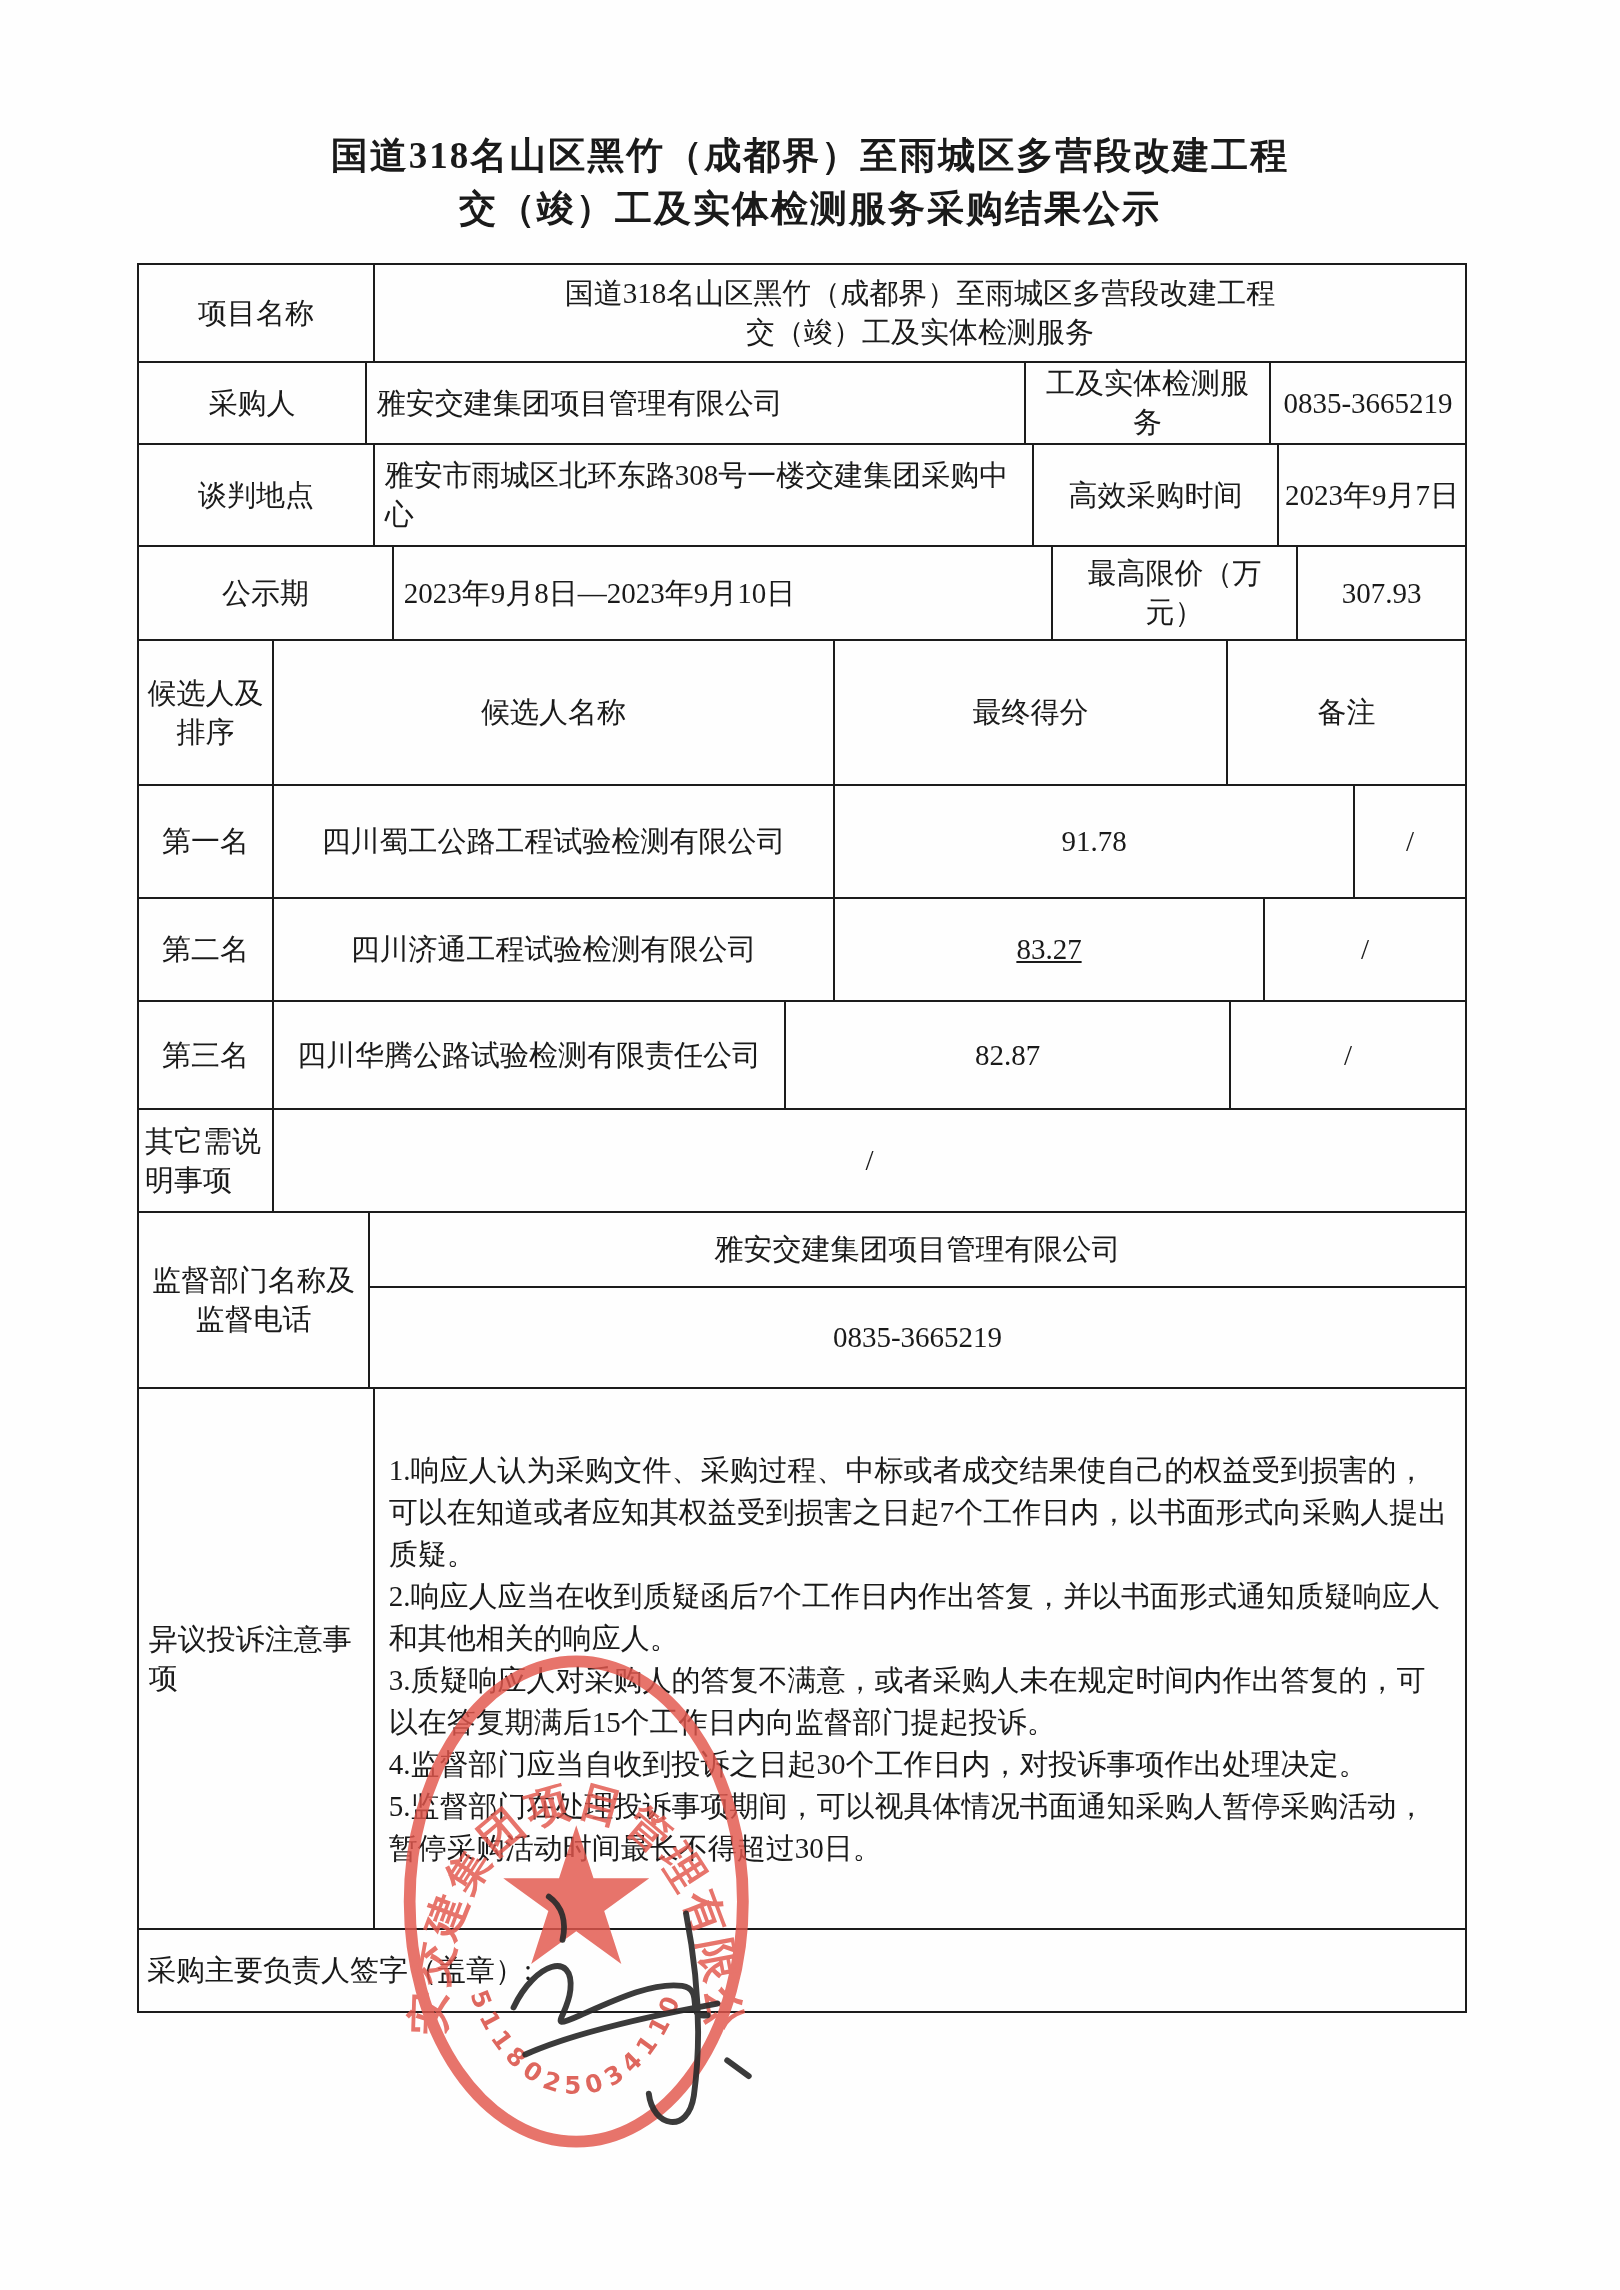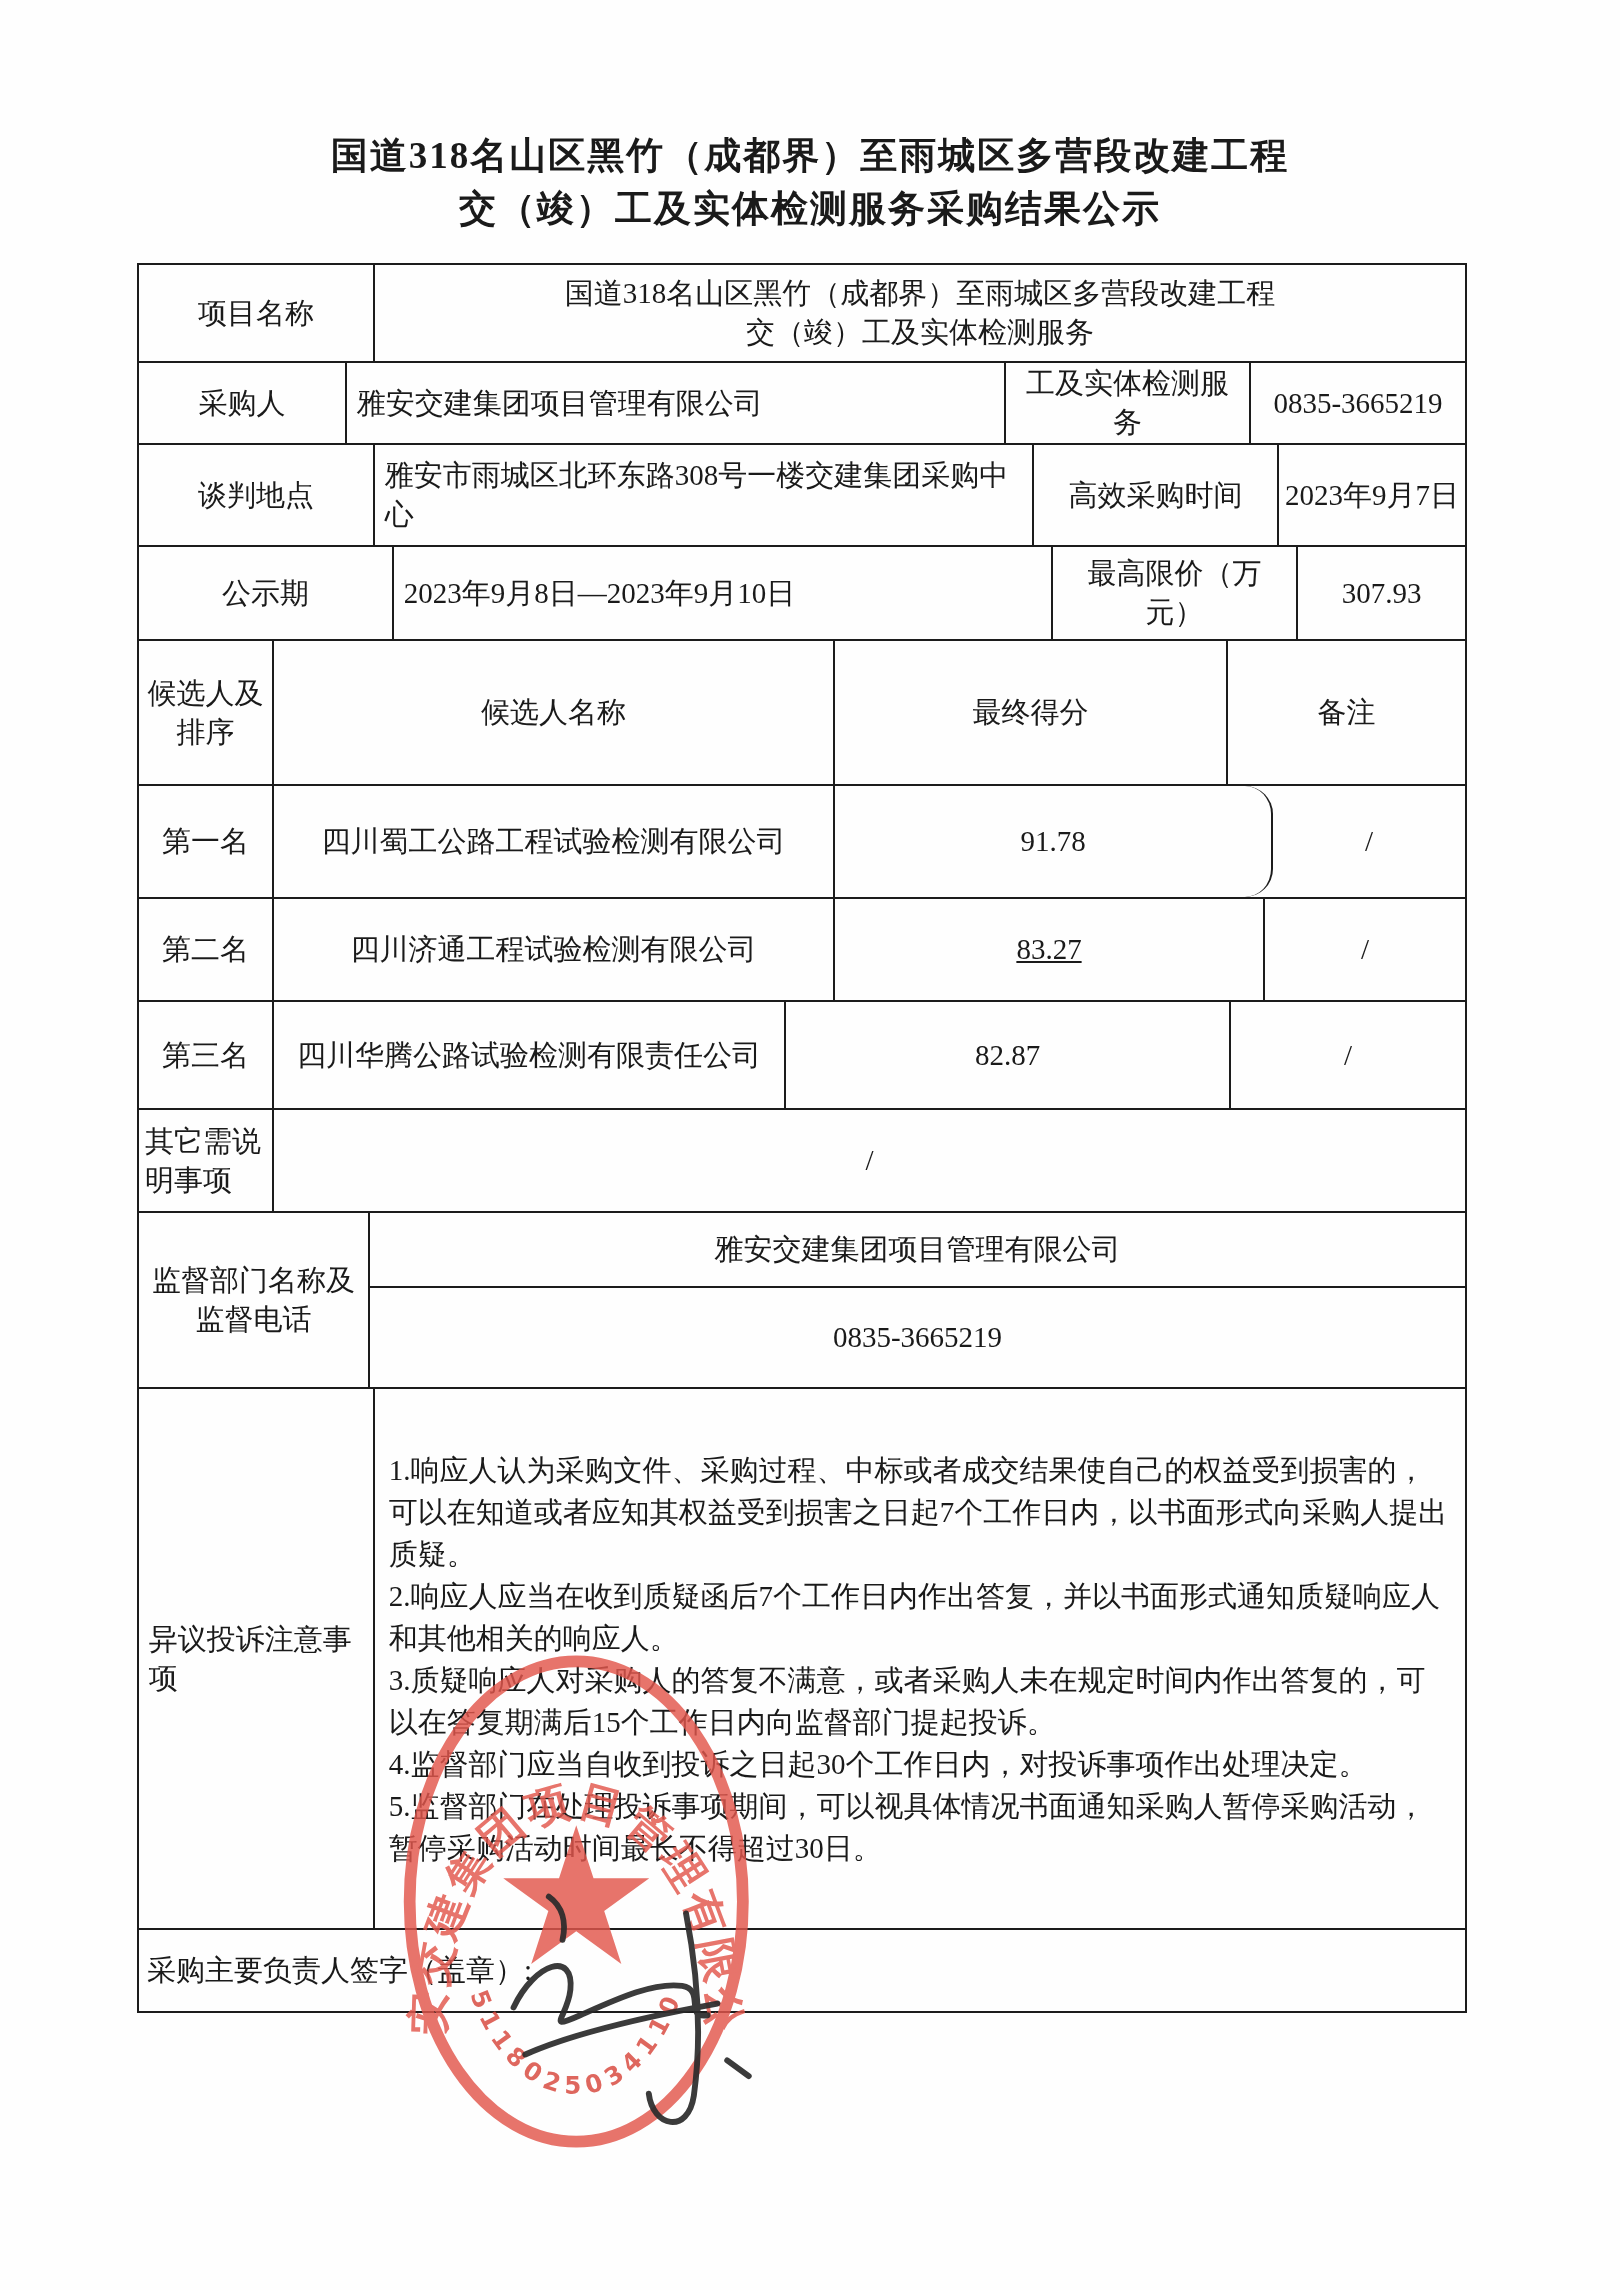--- a/index.html
+++ b/index.html
@@ -63,21 +63,21 @@
 
     <div class="t-row" style="height:98px;">
       <div class="cell" style="width:236px;">项目名称</div>
       <div class="cell end" style="flex:1;">
         <div>国道318名山区黑竹（成都界）至雨城区多营段改建工程</div>
         <div>交（竣）工及实体检测服务</div>
       </div>
     </div>
 
     <div class="t-row" style="height:82px;">
-      <div class="cell" style="width:208px;">采购人</div>
+      <div class="cell" style="width:228px;">采购人</div>
       <div class="cell left" style="width:659px;">雅安交建集团项目管理有限公司</div>
       <div class="cell pad" style="width:245px;">工及实体检测服务</div>
       <div class="cell end" style="flex:1;">0835-3665219</div>
     </div>
 
     <div class="t-row" style="height:102px;">
       <div class="cell" style="width:236px;">谈判地点</div>
       <div class="cell left" style="width:659px;">雅安市雨城区北环东路308号一楼交建集团采购中心</div>
       <div class="cell pad" style="width:245px;">高效采购时间</div>
       <div class="cell end" style="flex:1;">2023年9月7日</div>
@@ -93,21 +93,21 @@
     <div class="t-row" style="height:145px;">
       <div class="cell" style="width:135px;">候选人及排序</div>
       <div class="cell" style="width:561px;">候选人名称</div>
       <div class="cell" style="width:393px;">最终得分</div>
       <div class="cell end" style="flex:1;">备注</div>
     </div>
 
     <div class="t-row" style="height:113px;">
       <div class="cell" style="width:135px;">第一名</div>
       <div class="cell" style="width:561px;">四川蜀工公路工程试验检测有限公司</div>
-      <div class="cell" style="width:438px;border-radius:28px;">91.78</div>
+      <div class="cell" style="width:520px;">91.78</div>
       <div class="cell end" style="flex:1;">/</div>
     </div>
     <div class="t-row" style="height:103px;">
       <div class="cell" style="width:135px;">第二名</div>
       <div class="cell" style="width:561px;">四川济通工程试验检测有限公司</div>
       <div class="cell" style="width:430px;text-decoration:underline;">83.27</div>
       <div class="cell end" style="flex:1;">/</div>
     </div>
     <div class="t-row" style="height:108px;">
       <div class="cell" style="width:135px;">第三名</div>

